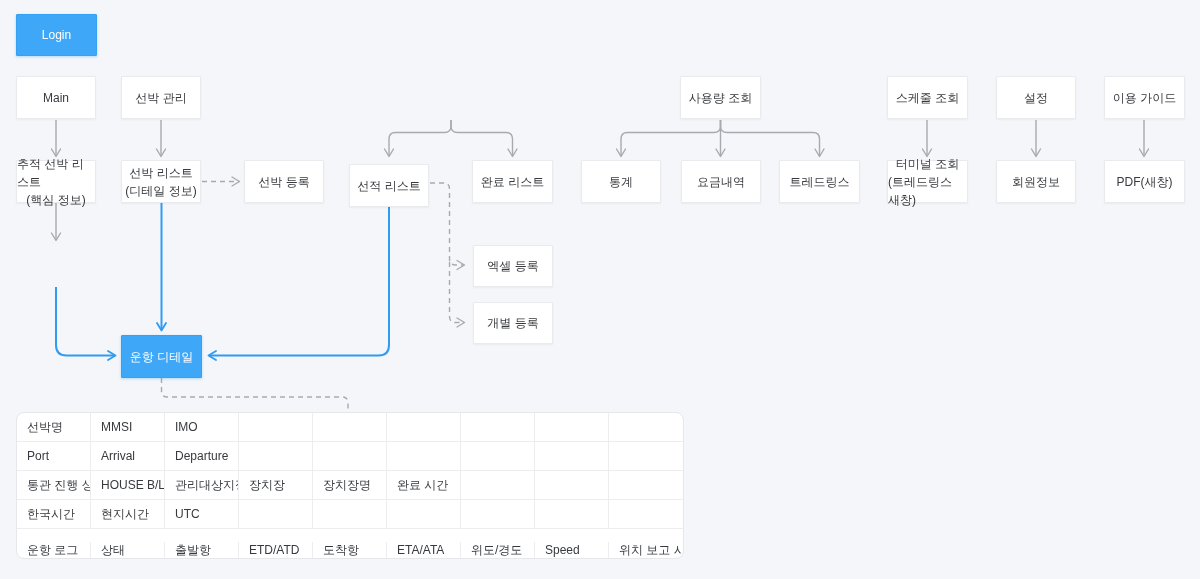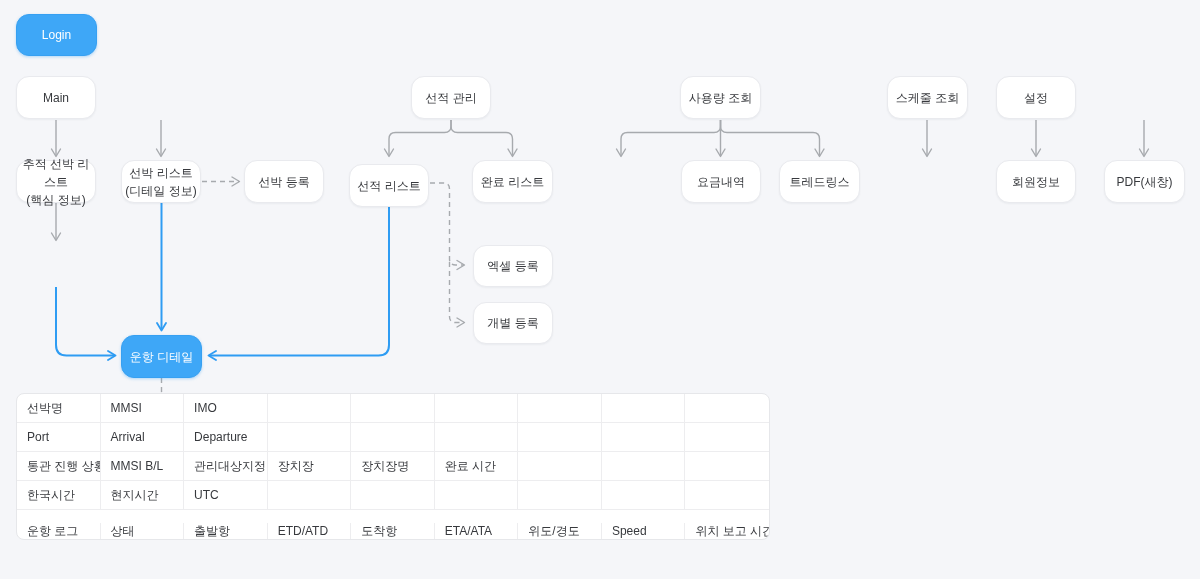--- a/index.html
+++ b/index.html
@@ -5,28 +5,28 @@
   html,body{margin:0;padding:0;}
   .canvas{
     position:relative; width:1200px; height:579px;
     background:#f5f6f9; overflow:hidden;
     font-family:"Liberation Sans", sans-serif;
     color:#37393d;
   }
   .wires{position:absolute; left:0; top:0; width:1200px; height:579px; z-index:0; pointer-events:none;}
   .node{
     position:absolute; z-index:1; box-sizing:border-box;
-    background:#ffffff; border:1px solid #e9eaee; border-radius:13px;
+    background:#ffffff; border:1px solid #e9eaee; border-radius:1px;
     box-shadow:0 1px 2px rgba(25,39,65,.05);
     display:flex; flex-direction:column; align-items:center; justify-content:center;
-    font-size:12px; text-align:center; line-height:1.5;
+    font-size:12px; text-align:left; line-height:1.5;
   }
   .node.primary{background:#3ea7f7; border-color:#36a0f2; color:#ffffff; box-shadow:0 1px 3px rgba(46,156,243,.35);}
   .table{
-    position:absolute; left:16px; top:393px; width:754px; height:147px; z-index:1; box-sizing:border-box;
+    position:absolute; left:16px; top:412px; width:668px; height:147px; z-index:1; box-sizing:border-box;
     background:#ffffff; border:1px solid #e6e7ea; border-radius:8px; overflow:hidden;
     display:grid; grid-template-columns:repeat(9,1fr); grid-auto-rows:1fr;
   }
   .cell{
     box-sizing:border-box; border-right:1px solid #ededef; border-bottom:1px solid #ededef;
     display:flex; align-items:center; padding-left:10px; font-size:12px; color:#37393d;
     white-space:nowrap; overflow:hidden;
   }
   .cell:nth-child(9n){border-right:none;}
   .cell:nth-last-child(-n+9){border-bottom:none;margin-top:13px;}
@@ -71,55 +71,65 @@
     </g>
   </svg>
 
   <div class="node primary" style="left:16px;top:14px;width:81px;height:42px">
     <span>Login</span>
   </div>
 
   <div class="node" style="left:16px;top:76px;width:80px;height:43px">
     <span>Main</span>
   </div>
-  <div class="node" style="left:411px;top:76px;width:80px;height:43px">
-    <span>선적 관리</span>
+  <div class="node" style="left:121px;top:76px;width:80px;height:43px">
+    <span>선박 관리</span>
   </div>
   <div class="node" style="left:680px;top:76px;width:81px;height:43px">
     <span>사용량 조회</span>
   </div>
   <div class="node" style="left:996px;top:76px;width:80px;height:43px">
     <span>설정</span>
   </div>
   <div class="node" style="left:887px;top:76px;width:81px;height:43px">
     <span>스케줄 조회</span>
+  </div>
+  <div class="node" style="left:1104px;top:76px;width:81px;height:43px">
+    <span>이용 가이드</span>
   </div>
 
   <div class="node" style="left:16px;top:160px;width:80px;height:43px">
     <span>추적 선박 리스트</span>
     <span>(핵심 정보)</span>
   </div>
   <div class="node" style="left:244px;top:160px;width:80px;height:43px">
     <span>선박 등록</span>
   </div>
   <div class="node" style="left:121px;top:160px;width:80px;height:43px">
     <span>선박 리스트</span>
     <span>(디테일 정보)</span>
   </div>
   <div class="node" style="left:349px;top:164px;width:80px;height:43px">
     <span>선적 리스트</span>
   </div>
   <div class="node" style="left:472px;top:160px;width:81px;height:43px">
     <span>완료 리스트</span>
   </div>
+  <div class="node" style="left:581px;top:160px;width:80px;height:43px">
+    <span>통계</span>
+  </div>
   <div class="node" style="left:681px;top:160px;width:80px;height:43px">
     <span>요금내역</span>
   </div>
   <div class="node" style="left:779px;top:160px;width:81px;height:43px">
     <span>트레드링스</span>
+  </div>
+  <div class="node" style="left:887px;top:160px;width:81px;height:43px">
+    <span>터미널 조회</span>
+    <span>(트레드링스 새창)</span>
   </div>
   <div class="node" style="left:996px;top:160px;width:80px;height:43px">
     <span>회원정보</span>
   </div>
   <div class="node" style="left:1104px;top:160px;width:81px;height:43px">
     <span>PDF(새창)</span>
   </div>
 
   <div class="node" style="left:473px;top:245px;width:80px;height:42px">
     <span>엑셀 등록</span>
@@ -145,21 +155,21 @@
       <div class="cell">Port</div>
       <div class="cell">Arrival</div>
       <div class="cell">Departure</div>
       <div class="cell"></div>
       <div class="cell"></div>
       <div class="cell"></div>
       <div class="cell"></div>
       <div class="cell"></div>
       <div class="cell"></div>
       <div class="cell">통관 진행 상황</div>
-      <div class="cell">MMSI B/L</div>
+      <div class="cell">HOUSE B/L</div>
       <div class="cell">관리대상지정</div>
       <div class="cell">장치장</div>
       <div class="cell">장치장명</div>
       <div class="cell">완료 시간</div>
       <div class="cell"></div>
       <div class="cell"></div>
       <div class="cell"></div>
       <div class="cell">한국시간</div>
       <div class="cell">현지시간</div>
       <div class="cell">UTC</div>

